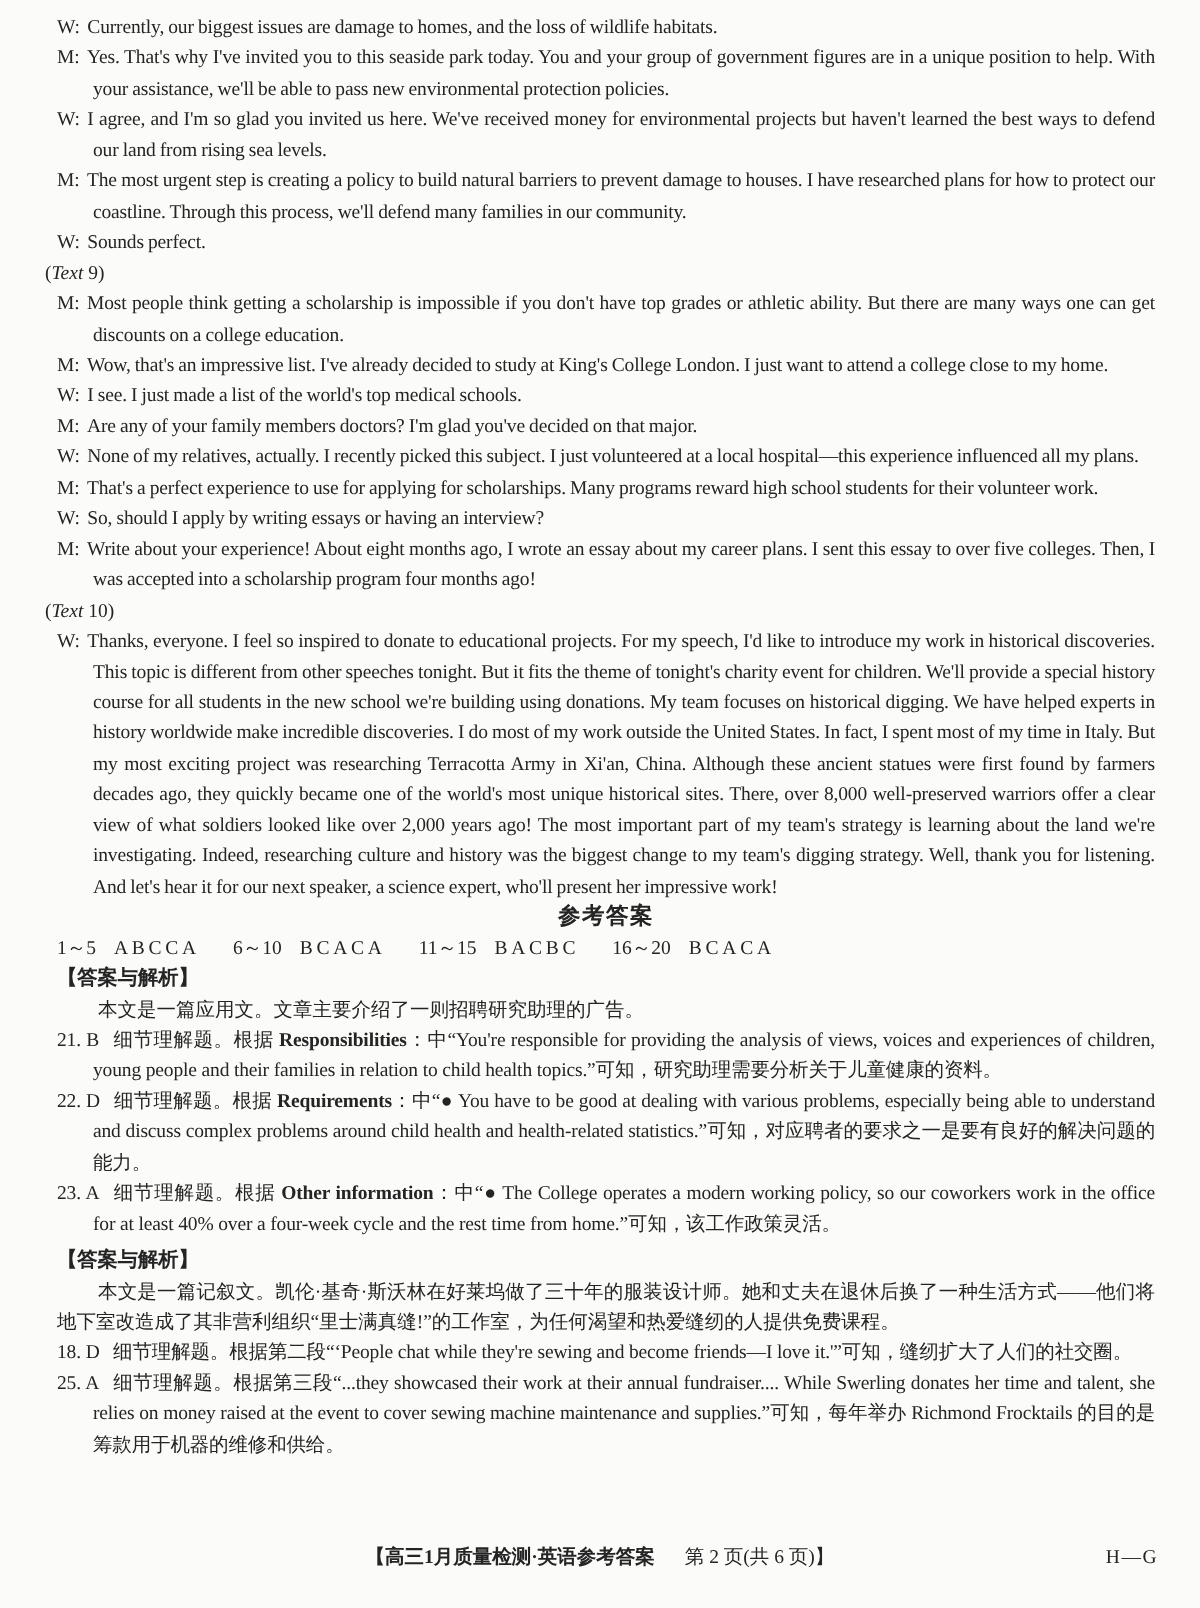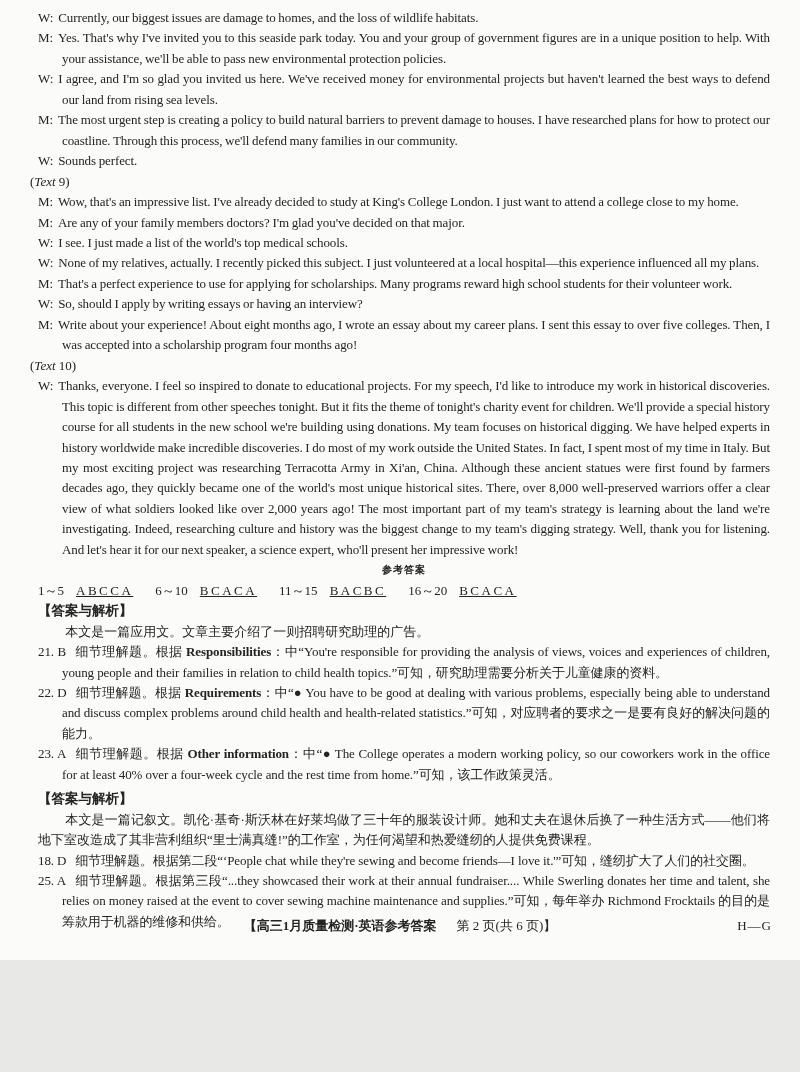--- a/index.html
+++ b/index.html
@@ -1,36 +1,36 @@
 <!DOCTYPE html>
 <html><head>
 <meta charset="utf-8">
 <style>
   html,body{margin:0;padding:0;background:#e8e8e6;}
   .page{
     position:relative;
-    width:800px;height:960px;
+    width:800px;height:1072px;
     box-sizing:border-box;
     padding:8px 30px 0 38px;
     background:#fbfbf9;
     font-family:"Liberation Serif","DejaVu Serif",serif;
     font-size:13px;line-height:20.45px;
     color:#242424;
     overflow:hidden;
   }
   
   .line{text-align:justify;padding-left:24px;text-indent:-24px;letter-spacing:-0.1px;word-spacing:-0.4px;}
   .spk{padding-right:5px;}
   .tlabel{margin-left:-8px;}
   .tlabel .it{font-style:italic;}
   
-  .ref-heading{font-weight:bold;text-align:center;font-size:10px;margin:0;line-height:20.45px;letter-spacing:1px;}
+  .ref-heading{font-weight:bold;text-align:center;font-size:15px;margin:0;line-height:20.45px;letter-spacing:1px;}
   .key-line{line-height:20.45px;}
   .kr{margin-right:12px;}
-  .kl{letter-spacing:2.5px;margin-right:22px;text-decoration:underline;}
+  .kl{letter-spacing:2.5px;margin-right:22px;}
   
   .section .hdr{font-weight:bold;font-size:13.5px;line-height:20.45px;}
   .section + .section{margin-top:4px;}
   .intro{text-indent:2.1em;text-align:justify;}
   .item{padding-left:24px;text-indent:-24px;text-align:justify;letter-spacing:-0.1px;}
   .item .num{padding-right:9px;}
   .item b{font-weight:bold;}
   
   .footer{position:absolute;left:0;right:0;bottom:24px;height:20px;font-size:13px;}
   .footer-center{text-align:center;}
@@ -42,23 +42,24 @@
 <body>
 
 <div class="page">
   <div id="transcript">
       <div class="line"><span class="spk">W:</span>Currently, our biggest issues are damage to homes, and the loss of wildlife habitats.</div>
       <div class="line"><span class="spk">M:</span>Yes. That's why I've invited you to this seaside park today. You and your group of government figures are in a unique position to help. With your assistance, we'll be able to pass new environmental protection policies.</div>
       <div class="line"><span class="spk">W:</span>I agree, and I'm so glad you invited us here. We've received money for environmental projects but haven't learned the best ways to defend our land from rising sea levels.</div>
       <div class="line"><span class="spk">M:</span>The most urgent step is creating a policy to build natural barriers to prevent damage to houses. I have researched plans for how to protect our coastline. Through this process, we'll defend many families in our community.</div>
       <div class="line"><span class="spk">W:</span>Sounds perfect.</div>
       <div class="tlabel">(<span class="it">Text</span> 9)</div>
+      <div class="line"><span class="spk">M:</span>Most people think getting a scholarship is impossible if you don't have top grades or athletic ability. But there are many ways one can get discounts on a college education.</div>
       <div class="line"><span class="spk">M:</span>Wow, that's an impressive list. I've already decided to study at King's College London. I just want to attend a college close to my home.</div>
+      <div class="line"><span class="spk">W:</span>I see. I just made a list of the world's top medical schools.</div>
       <div class="line"><span class="spk">M:</span>Are any of your family members doctors? I'm glad you've decided on that major.</div>
-      <div class="line"><span class="spk">W:</span>I see. I just made a list of the world's top medical schools.</div>
       <div class="line"><span class="spk">W:</span>None of my relatives, actually. I recently picked this subject. I just volunteered at a local hospital—this experience influenced all my plans.</div>
       <div class="line"><span class="spk">M:</span>That's a perfect experience to use for applying for scholarships. Many programs reward high school students for their volunteer work.</div>
       <div class="line"><span class="spk">W:</span>So, should I apply by writing essays or having an interview?</div>
       <div class="line"><span class="spk">M:</span>Write about your experience! About eight months ago, I wrote an essay about my career plans. I sent this essay to over five colleges. Then, I was accepted into a scholarship program four months ago!</div>
       <div class="tlabel">(<span class="it">Text</span> 10)</div>
       <div class="line"><span class="spk">W:</span>Thanks, everyone. I feel so inspired to donate to educational projects. For my speech, I'd like to introduce my work in historical discoveries. This topic is different from other speeches tonight. But it fits the theme of tonight's charity event for children. We'll provide a special history course for all students in the new school we're building using donations. My team focuses on historical digging. We have helped experts in history worldwide make incredible discoveries. I do most of my work outside the United States. In fact, I spent most of my time in Italy. But my most exciting project was researching Terracotta Army in Xi'an, China. Although these ancient statues were first found by farmers decades ago, they quickly became one of the world's most unique historical sites. There, over 8,000 well-preserved warriors offer a clear view of what soldiers looked like over 2,000 years ago! The most important part of my team's strategy is learning about the land we're investigating. Indeed, researching culture and history was the biggest change to my team's digging strategy. Well, thank you for listening. And let's hear it for our next speaker, a science expert, who'll present her impressive work!</div>
     </div>
   <h3 class="ref-heading">参考答案</h3>
   <div class="key-line" id="keyline"><span class="kr">1～5</span><span class="kl">ABCCA</span><span class="kr">6～10</span><span class="kl">BCACA</span><span class="kr">11～15</span><span class="kl">BACBC</span><span class="kr">16～20</span><span class="kl">BCACA</span></div>
   <div id="sections">

